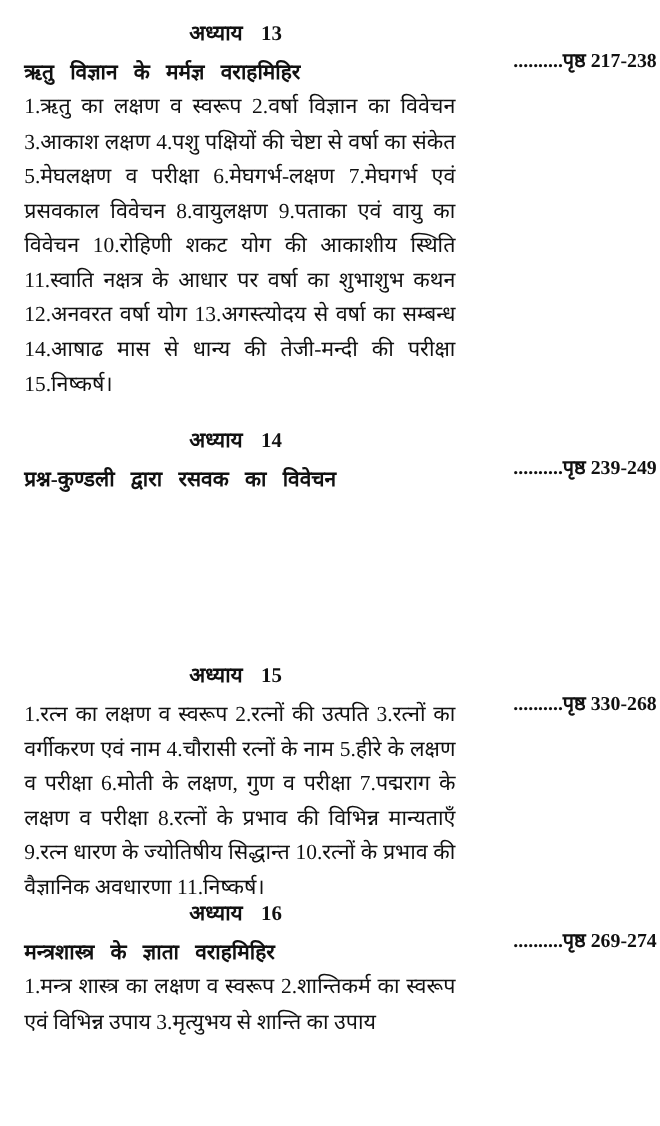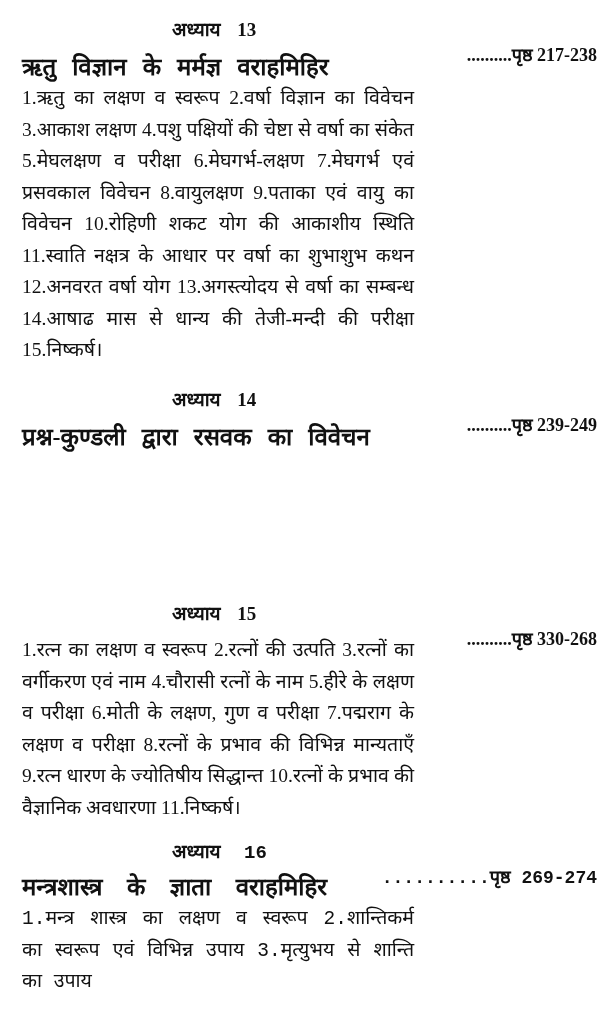--- a/index.html
+++ b/index.html
@@ -14,31 +14,31 @@
   .ch-head { position: relative; height: 34px; }
   .ch-num {
     position: absolute; left: 150px; top: 0;
     font-size: 19px; font-weight: bold; word-spacing: 12px;
   }
   .ch-page {
     position: absolute; right: 0; top: 0;
     font-size: 18px; font-weight: bold; margin-top: 26px;
   }
   .ch-title {
-    font-size: 24px; font-weight: bold; word-spacing: 10px;
+    font-size: 19px; font-weight: bold; word-spacing: 10px;
     line-height: 30px; margin: 2px 0 0 0; white-space: nowrap;
   }
   .ch-body {
     width: 392px; font-size: 19.5px; line-height: 31.5px;
     text-align: justify; text-align-last: left; margin: 0;
   }
   #c13 { top: 16px; }
   #c14 { top: 386px; }
   #c15 { top: 600px; }
-  #c16 { top: 838px; font-family: Liberation Mono, monospace; }
+  #c16 { top: 816px; }
 </style>
 </head>
 <body>
 
 <div class="page">
 
   <section class="chapter" id="c13">
     <div class="ch-head">
       <span class="ch-num">अध्याय   13</span>
       <span class="ch-page">..........पृष्ठ 217-238</span>

